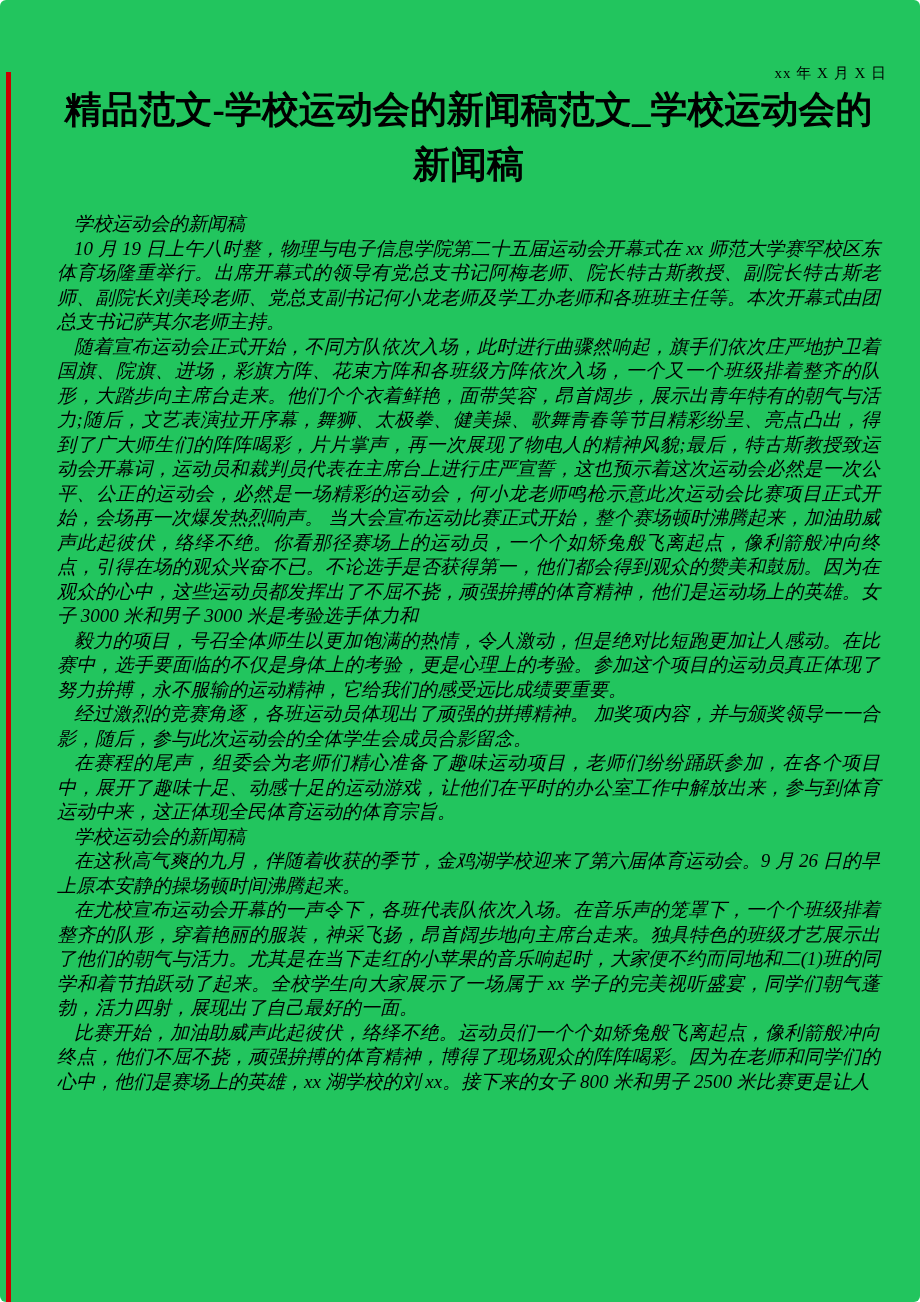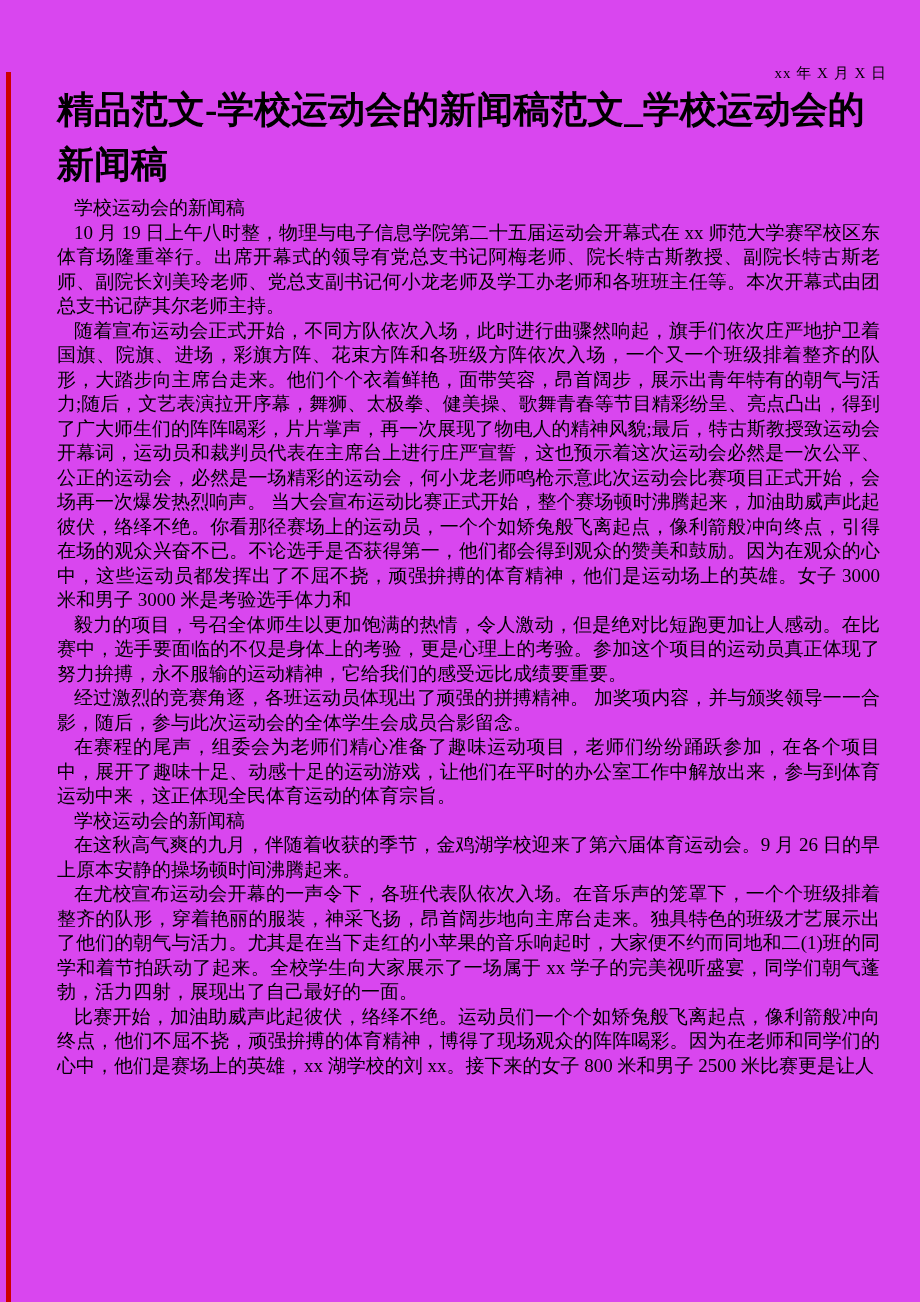--- a/index.html
+++ b/index.html
@@ -31,42 +31,44 @@
   }
   .doc-title {
     position: absolute;
     left: 57px;
     top: 82px;
     width: 823px;
     margin: 0;
     font-size: 37px;
     line-height: 55px;
     font-weight: bold;
+    text-align: center;
     word-break: break-all;
   }
   .doc-body {
     position: absolute;
     left: 57px;
-    top: 196px;
+    top: 212px;
     width: 823px;
     font-size: 19px;
     line-height: 24.5px;
     text-align: justify;
     word-break: break-all;
+    font-style: italic;
   }
   .doc-body p {
     margin: 0;
     padding: 0;
     text-indent: 17px;
   }
 </style>
 </head>
 <body>
 
-<div class="page" style="background: #d946ef; color: rgb(0, 0, 0);">
+<div class="page" style="background: #22c55e; color: rgb(0, 0, 0); border-radius: 6px;">
   <div class="margin-bar" style="background: rgb(204, 0, 0);"></div>
 
   <div class="doc-date">xx 年 X 月 X 日</div>
 
   <h1 class="doc-title">精品范文-学校运动会的新闻稿范文_学校运动会的新闻稿</h1>
 
   <div class="doc-body">
     <p>学校运动会的新闻稿</p>
     <p>10 月 19 日上午八时整，物理与电子信息学院第二十五届运动会开幕式在 xx 师范大学赛罕校区东体育场隆重举行。出席开幕式的领导有党总支书记阿梅老师、院长特古斯教授、副院长特古斯老师、副院长刘美玲老师、党总支副书记何小龙老师及学工办老师和各班班主任等。本次开幕式由团总支书记萨其尔老师主持。</p>
     <p>随着宣布运动会正式开始，不同方队依次入场，此时进行曲骤然响起，旗手们依次庄严地护卫着国旗、院旗、进场，彩旗方阵、花束方阵和各班级方阵依次入场，一个又一个班级排着整齐的队形，大踏步向主席台走来。他们个个衣着鲜艳，面带笑容，昂首阔步，展示出青年特有的朝气与活力;随后，文艺表演拉开序幕，舞狮、太极拳、健美操、歌舞青春等节目精彩纷呈、亮点凸出，得到了广大师生们的阵阵喝彩，片片掌声，再一次展现了物电人的精神风貌;最后，特古斯教授致运动会开幕词，运动员和裁判员代表在主席台上进行庄严宣誓，这也预示着这次运动会必然是一次公平、公正的运动会，必然是一场精彩的运动会，何小龙老师鸣枪示意此次运动会比赛项目正式开始，会场再一次爆发热烈响声。 当大会宣布运动比赛正式开始，整个赛场顿时沸腾起来，加油助威声此起彼伏，络绎不绝。你看那径赛场上的运动员，一个个如矫兔般飞离起点，像利箭般冲向终点，引得在场的观众兴奋不已。不论选手是否获得第一，他们都会得到观众的赞美和鼓励。因为在观众的心中，这些运动员都发挥出了不屈不挠，顽强拚搏的体育精神，他们是运动场上的英雄。女子 3000 米和男子 3000 米是考验选手体力和</p>

